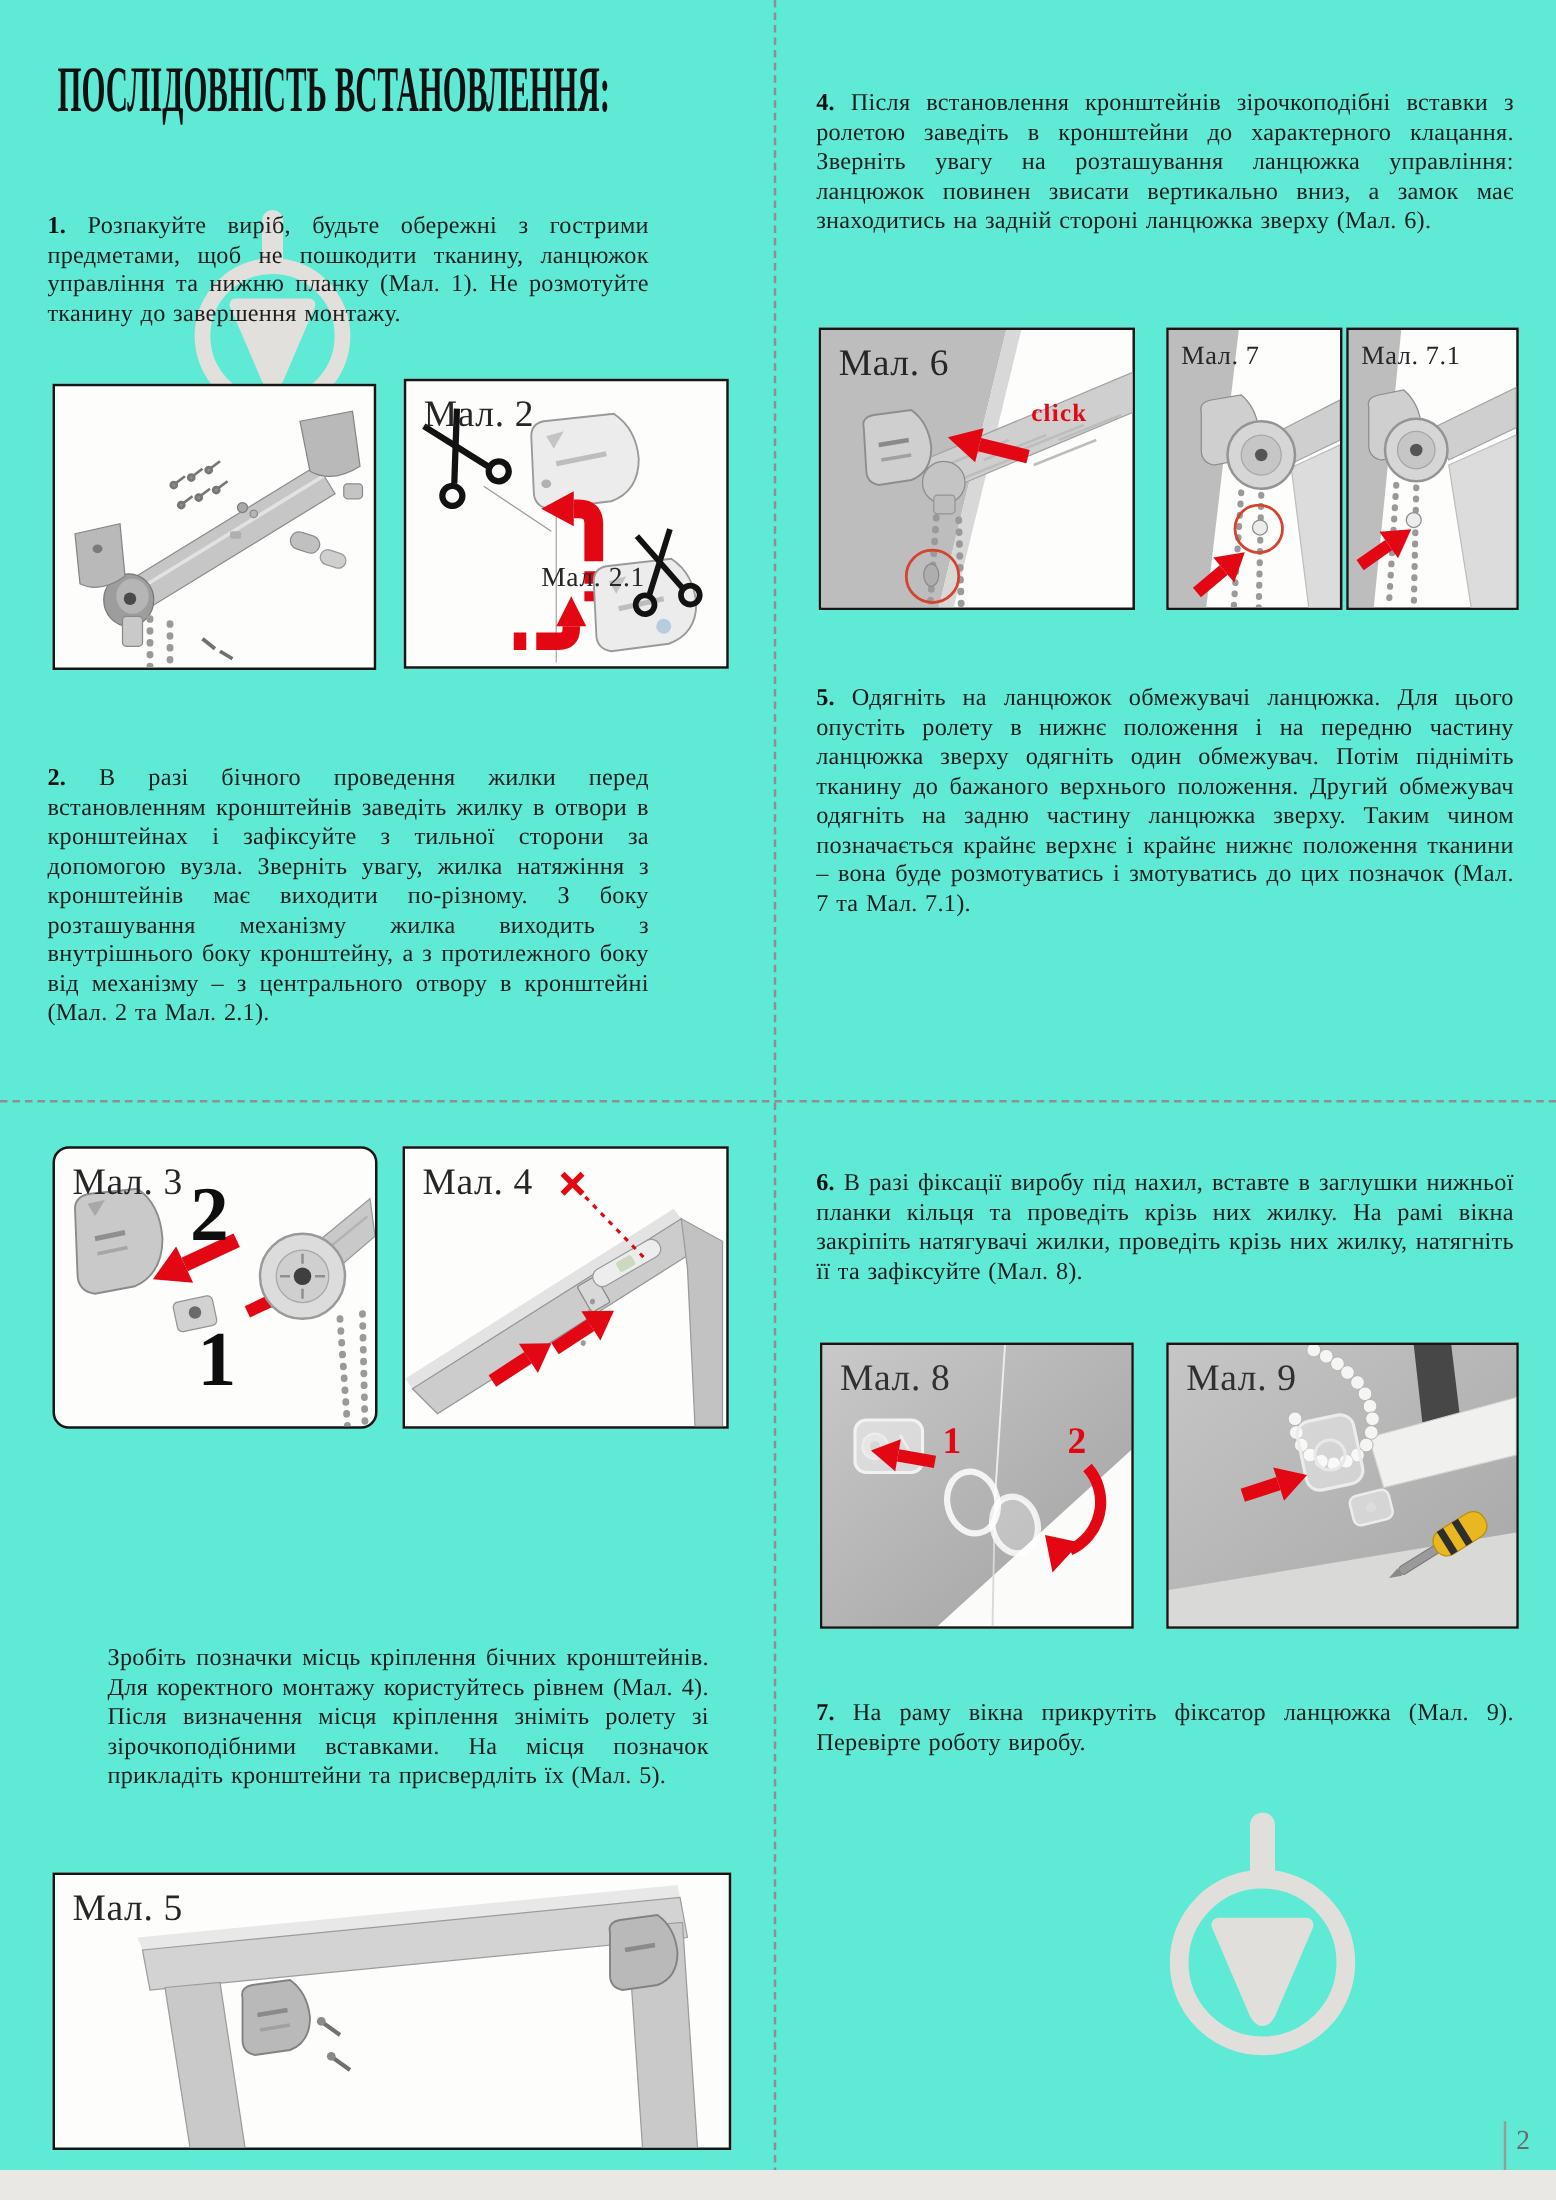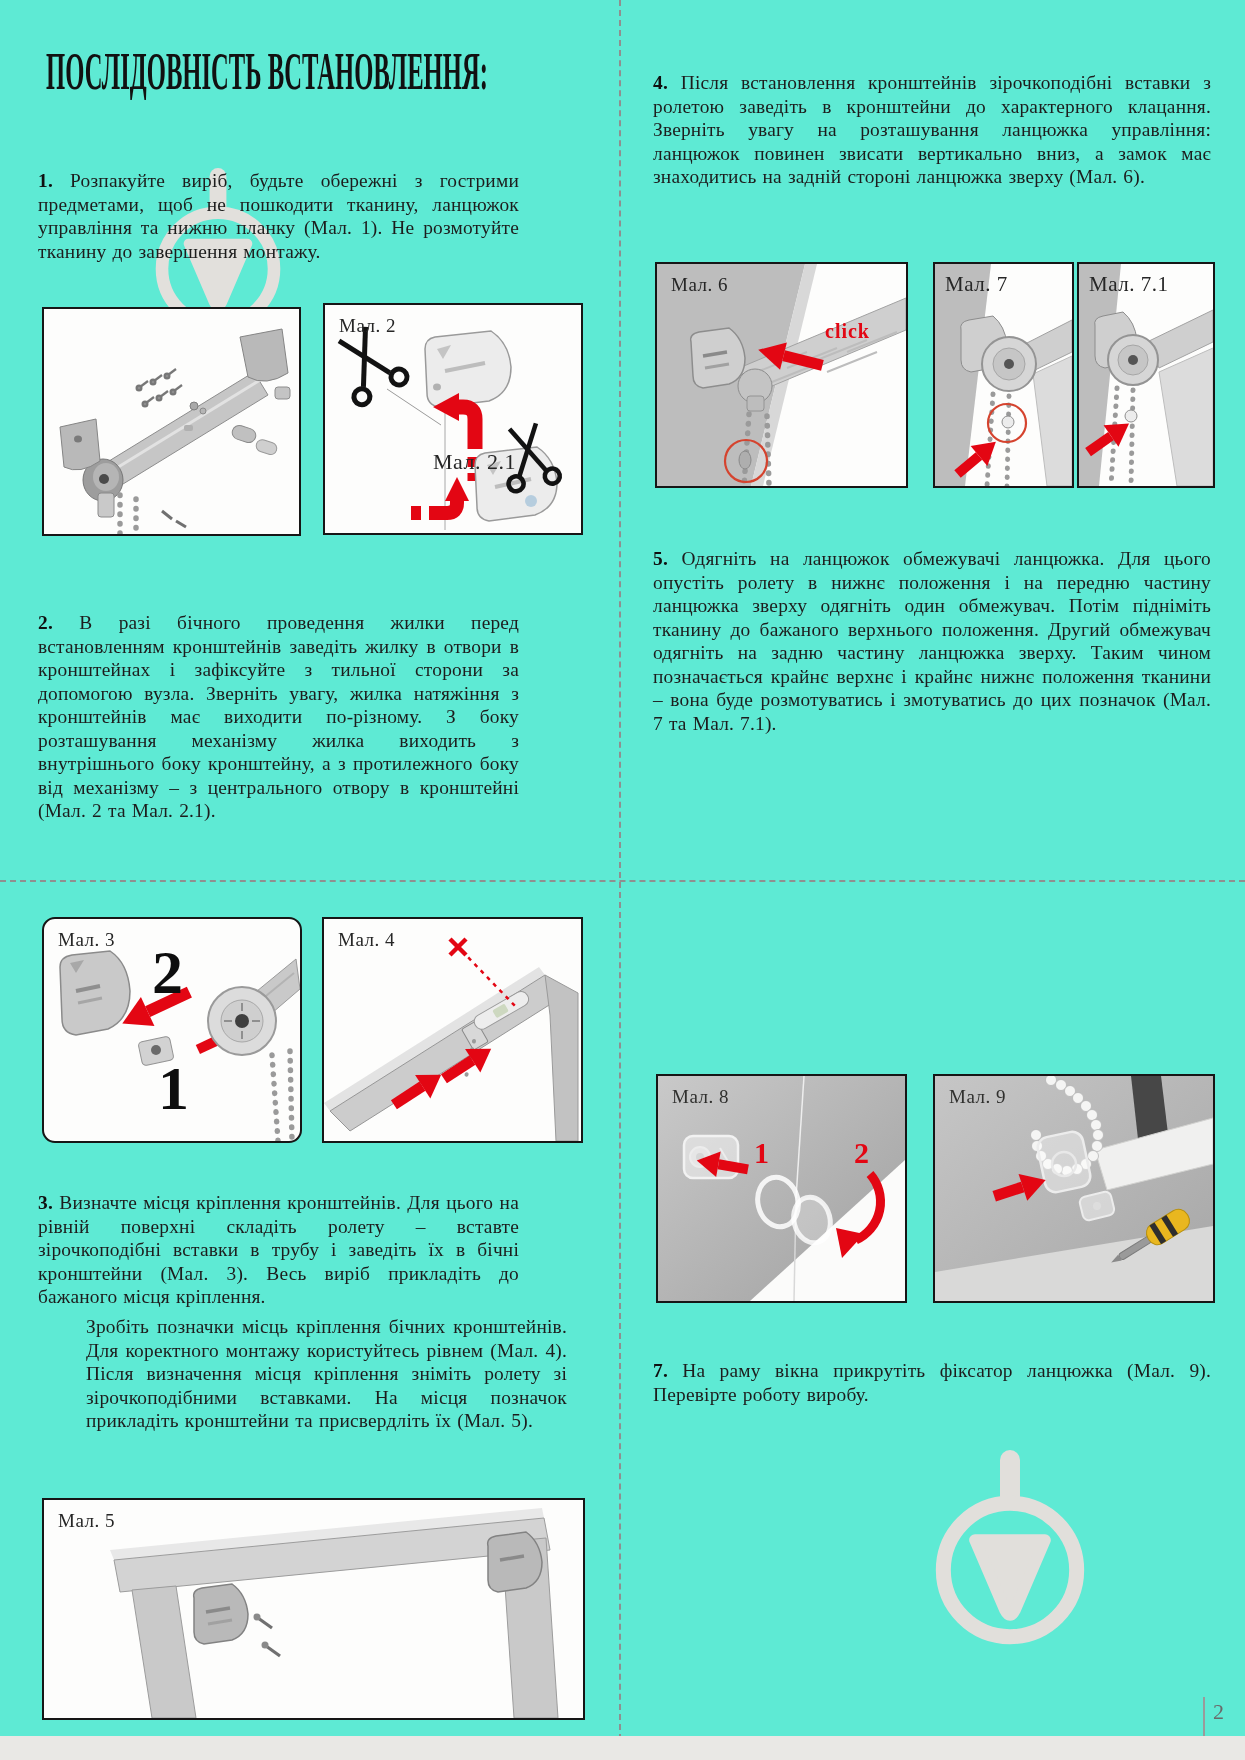--- a/index.html
+++ b/index.html
@@ -18,21 +18,21 @@
     letter-spacing:0.2px;word-spacing:1px;color:#1d1d1d;
   }
   .step b{font-weight:700;color:#101010;}
   .col-l{left:38px;width:481px;}
   .col-r{left:653px;width:558px;}
   .figbox{
     position:absolute;background:#fdfdfc;border:2px solid #161616;box-sizing:border-box;
   }
   .figbox svg{display:block;width:100%;height:100%;}
   .figlabel{
-    position:absolute;left:14px;top:10px;font-size:19px;color:#262626;
+    position:absolute;left:14px;top:10px;font-size:30px;color:#262626;
     letter-spacing:0.5px;white-space:nowrap;
   }
   .figlabel.sm{left:10px;top:8px;font-size:21px;}
   .figlabel.ondark{color:#30302e;}
   .fl21{left:108px;top:144px;font-size:22px;}
   .bignum{position:absolute;font-size:62px;line-height:1;font-weight:700;color:#0e0e0e;}
   .rednum{position:absolute;font-size:30px;line-height:1;font-weight:700;color:#e30613;}
   .clicktxt{position:absolute;font-size:20px;font-weight:700;letter-spacing:1px;color:#e30613;}
   .vdivider{position:absolute;left:619px;top:0;height:1760px;width:0;border-left:2px dashed #8f8f8f;}
   .hdivider{position:absolute;left:0;top:880px;width:1245px;height:0;border-top:2px dashed #8f8f8f;}
@@ -225,21 +225,20 @@
           <polygon points="100,158 122,172 100,186"></polygon>
         </g>
         <g transform="rotate(-33 142 146)" fill="#e30613">
           <rect x="116" y="140" width="34" height="11"></rect>
           <polygon points="150,132 172,146 150,160"></polygon>
         </g>
       </svg>
       <div class="figlabel">Мал. 4</div>
     </div>
 
-    <p class="step col-l" style="top:1172px;"><b>3.</b> <span>Визначте місця кріплення кронштейнів. Для цього на рівній поверхні складіть ролету – вставте зірочкоподібні вставки в трубу і заведіть їх в бічні кронштейни (Мал. 3). Весь виріб прикладіть до бажаного місця кріплення.</span></p>
     <p class="step col-l" style="top:1296px;margin-left:48px;"><span>Зробіть позначки місць кріплення бічних кронштейнів. Для коректного монтажу користуйтесь рівнем (Мал. 4). Після визначення місця кріплення зніміть ролету зі зірочкоподібними вставками. На місця позначок прикладіть кронштейни та присвердліть їх (Мал. 5).</span></p>
 
     <div class="figbox" style="left:42px;top:1498px;width:543px;height:222px;">
       <svg viewBox="0 0 539 218">
         <polygon points="70,60 500,18 498,8 66,50" fill="#e8e8e8"></polygon>
         <polygon points="70,60 500,18 506,50 76,92" fill="#d3d3d3" stroke="#9c9c9c" stroke-width="1"></polygon>
         <polygon points="88,90 132,86 152,218 108,218" fill="#c9c9c9" stroke="#9c9c9c"></polygon>
         <polygon points="458,42 502,38 514,218 470,218" fill="#c9c9c9" stroke="#9c9c9c"></polygon>
         <g>
           <path d="M150 98 Q148 90 158 88 L188 84 Q202 94 204 114 Q204 134 188 140 L160 144 Q150 142 150 132 Z" fill="#b9b9b9" stroke="#828282" stroke-width="1.5"></path>
@@ -341,20 +340,21 @@
         <g transform="rotate(-35 32 172)" fill="#e30613">
           <rect x="4" y="167" width="28" height="10"></rect>
           <polygon points="32,159 54,172 32,185"></polygon>
         </g>
       </svg>
       <div class="figlabel sm">Мал. 7.1</div>
     </div>
 
     <p class="step col-r" style="top:528px;"><b>5.</b> <span>Одягніть на ланцюжок обмежувачі ланцюжка. Для цього опустіть ролету в нижнє положення і на передню частину ланцюжка зверху одягніть один обмежувач. Потім підніміть тканину до бажаного верхнього положення. Другий обмежувач одягніть на задню частину ланцюжка зверху. Таким чином позначається крайнє верхнє і крайнє нижнє положення тканини – вона буде розмотуватись і змотуватись до цих позначок (Мал. 7 та Мал. 7.1).</span></p>
 
+    <p class="step col-r" style="top:916px;"><b>6.</b> <span>В разі фіксації виробу під нахил, вставте в заглушки нижньої планки кільця та проведіть крізь них жилку. На рамі вікна закріпіть натягувачі жилки, проведіть крізь них жилку, натягніть її та зафіксуйте (Мал. 8).</span></p>
 
     <div class="figbox" style="left:656px;top:1074px;width:251px;height:229px;">
       <svg viewBox="0 0 247 225">
         <defs>
           <linearGradient id="g8" x1="0" y1="0" x2="1" y2="1">
             <stop offset="0" stop-color="#c9c9c9"></stop>
               <stop offset="1" stop-color="#a0a0a0"></stop>
           </linearGradient>
         </defs>
         <rect x="0" y="0" width="247" height="225" fill="url(#g8)"></rect>

